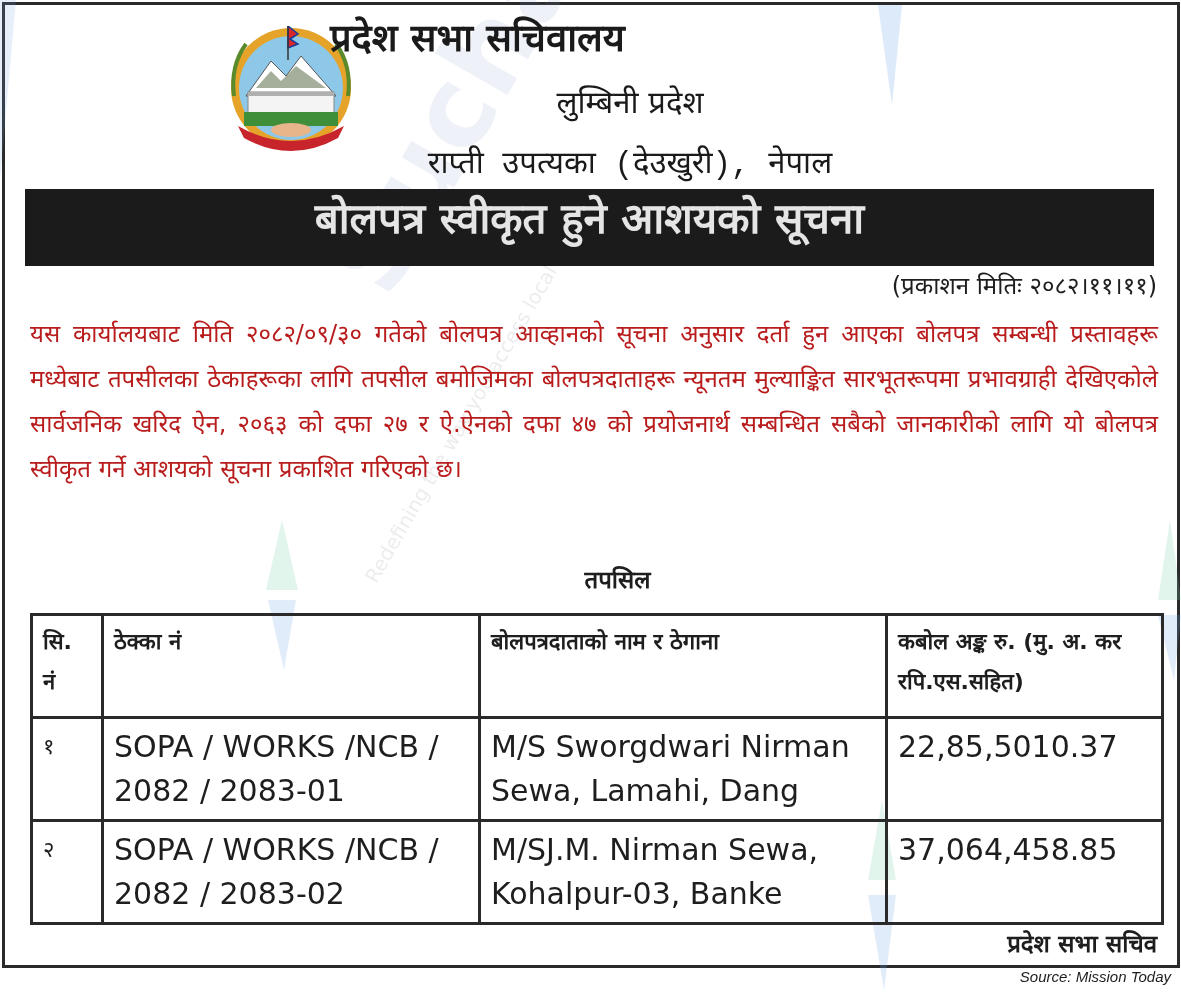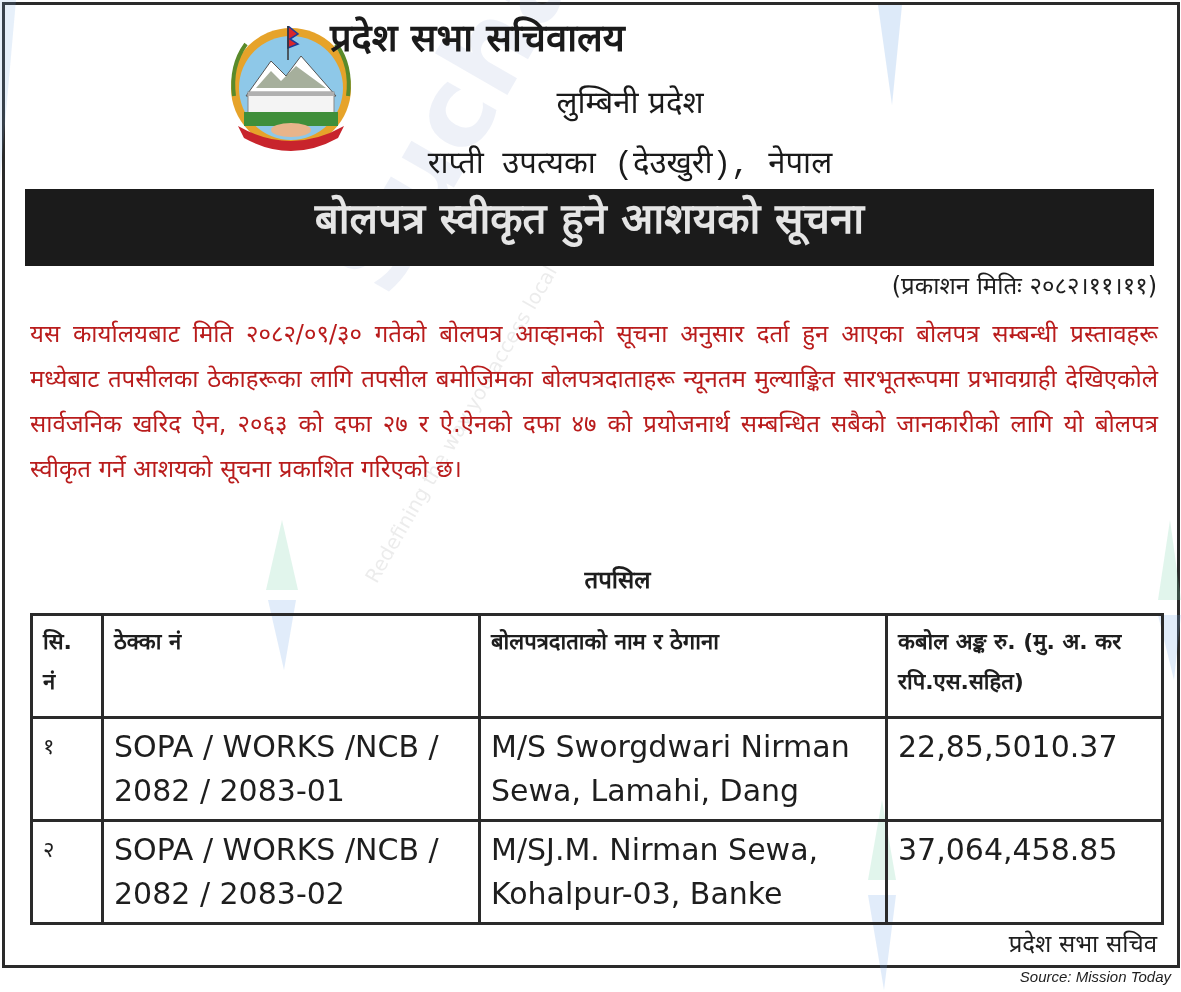--- a/index.html
+++ b/index.html
@@ -62,21 +62,21 @@
       border: 3px solid #2a2a2a; vertical-align: top; text-align: left;
       padding: 6px 10px; color: #1e1e1e;
     }
     table.tbl th { font-size: 22px; font-weight: bold; line-height: 40px; height: 88px; }
     table.tbl td { font-size: 30px; line-height: 44px; height: 88px; }
     table.tbl td.sn { font-size: 22px; }
     .col-sn { width: 48px; }
     .col-contract { width: 354px; }
     .col-bidder { width: 384px; }
     .signature {
-      position: absolute; right: 24px; top: 926px; font-size: 24px; color: #1e1e1e;
+      position: absolute; right: 24px; top: 926px; font-size: 24px; color: #1e1e1e; font-weight: bold;
     }
     .source {
       position: absolute; right: 10px; top: 968px; font-size: 15px; font-style: italic;
       font-family: "Liberation Sans", sans-serif; color: #1e1e1e;
     }
   </style>
 </head>
 <body>
 
 <div class="frame"></div>

